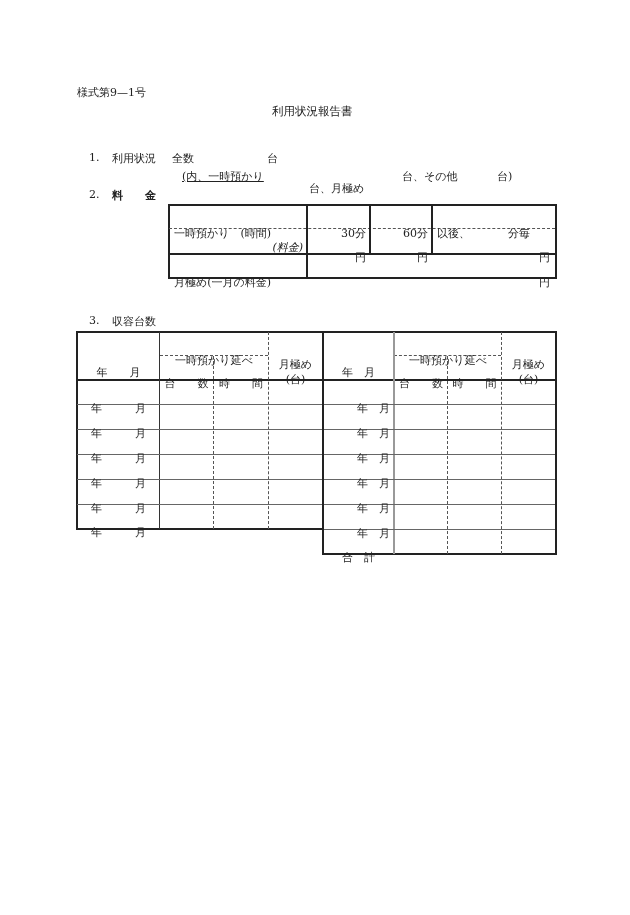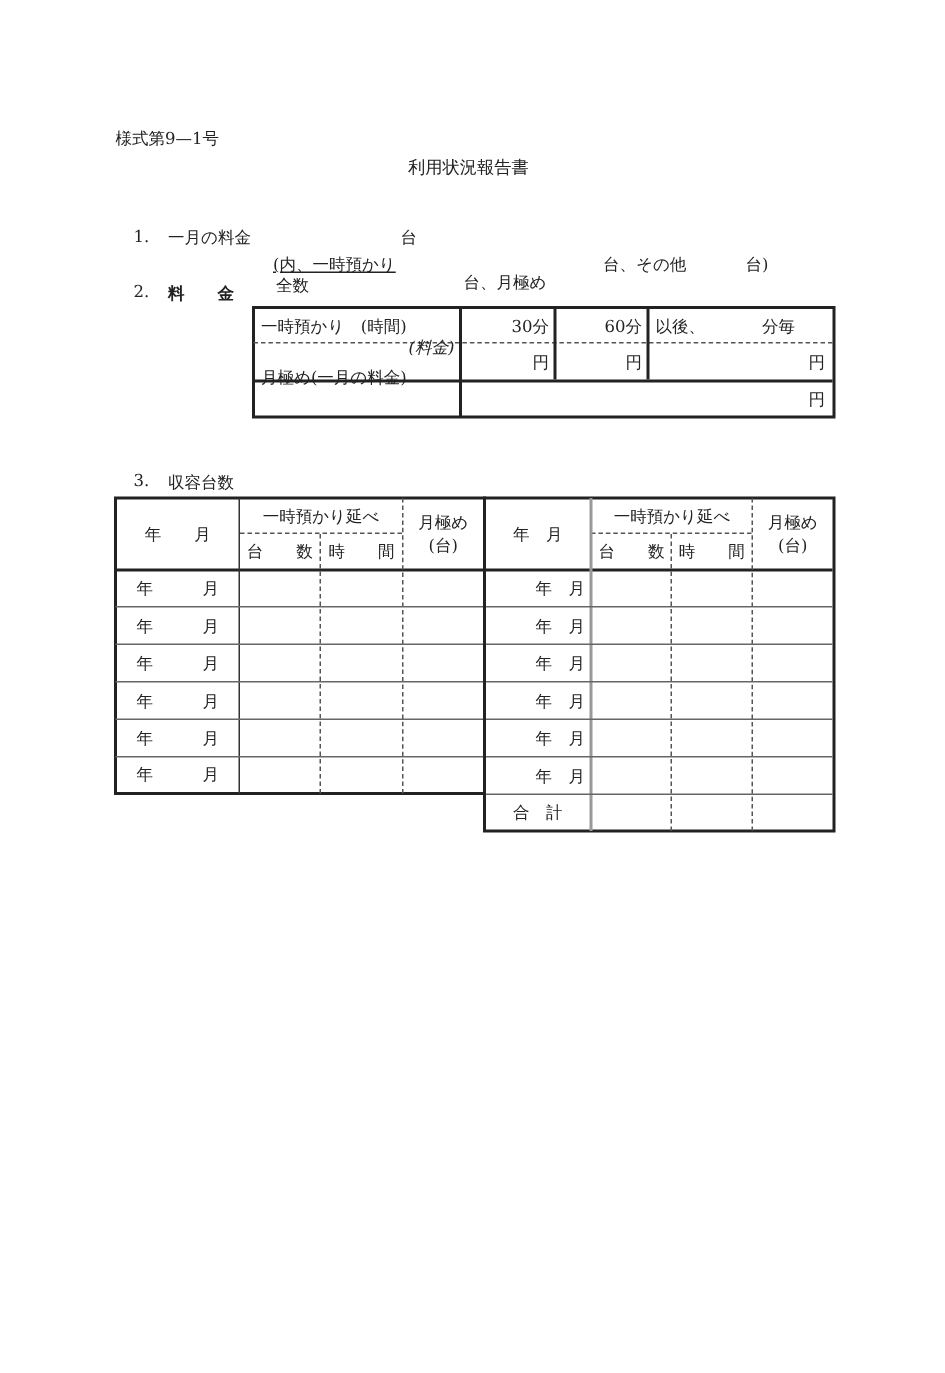--- a/index.html
+++ b/index.html
@@ -2,31 +2,31 @@
 <html><head>
 <meta charset="utf-8">
 <style>
   html,body{margin:0;padding:0;background:#fff;}
   body{width:630px;height:915px;position:relative;overflow:hidden;
     font-family:"DejaVu Serif","Liberation Serif",serif;color:#222;font-size:11px;}
   .abs{position:absolute;white-space:nowrap;}
   .b{position:absolute;box-sizing:border-box;}
   .hl{position:absolute;height:0;}
   .vl{position:absolute;width:0;}
-  .cell{position:absolute;display:flex;align-items:center;box-sizing:border-box;font-size:11px;}
+  .cell{position:absolute;display:flex;align-items:center;box-sizing:border-box;font-size:11px;margin-top:16px;}
 </style>
 </head>
 <body>
 
 <div class="abs" style="left:77px;top:85px;">様式第9—1号</div>
 <div class="abs" style="left:272px;top:104px;font-size:11.5px;">利用状況報告書</div>
 
 <div class="abs" style="left:89px;top:151px;">1.</div>
-<div class="abs" style="left:112px;top:151px;">一月の料金</div>
-<div class="abs" style="left:184px;top:151px;margin-top:32px;">全数</div>
+<div class="abs" style="left:112px;top:151px;">利用状況</div>
+<div class="abs" style="left:172px;top:151px;">全数</div>
 <div class="abs" style="left:267px;top:151px;">台</div>
 <div class="abs" style="left:182px;top:169px;text-decoration:underline;">(内、一時預かり</div>
 <div class="abs" style="left:309px;top:169px;margin-top:12px;">台、月極め</div>
 <div class="abs" style="left:402px;top:169px;">台、その他</div>
 <div class="abs" style="left:497px;top:169px;">台)</div>
 
 <div class="abs" style="left:89px;top:188px;">2.</div>
 <div class="abs" style="left:112px;top:188px;font-weight:bold;">料　　金</div>
 
 <div>
@@ -41,21 +41,21 @@
   <div class="cell" style="left:308px;top:206px;width:58px;height:22px;justify-content:flex-end;">30分</div>
   <div class="cell" style="left:371px;top:206px;width:57px;height:22px;justify-content:flex-end;">60分</div>
   <div class="cell" style="left:437px;top:206px;height:22px;">以後、</div>
   <div class="cell" style="left:508px;top:206px;height:22px;">分毎</div>
 
   <div class="cell" style="left:170px;top:219px;width:133px;height:24px;justify-content:flex-end;font-style:italic;">(料金)</div>
   <div class="cell" style="left:308px;top:229px;width:58px;height:24px;justify-content:flex-end;">円</div>
   <div class="cell" style="left:371px;top:229px;width:57px;height:24px;justify-content:flex-end;">円</div>
   <div class="cell" style="left:433px;top:229px;width:117px;height:24px;justify-content:flex-end;">円</div>
 
-  <div class="cell" style="left:174px;top:240px;height:22px;">月極め(一月の料金)</div>
+  <div class="cell" style="left:174px;top:255px;height:22px;">月極め(一月の料金)</div>
   <div class="cell" style="left:308px;top:255px;width:242px;height:22px;justify-content:flex-end;">円</div>
 </div>
 
 <div class="abs" style="left:89px;top:314px;">3.</div>
 <div class="abs" style="left:112px;top:314px;">収容台数</div>
 
 <div>
 
   <div class="b" style="left:76px;top:331px;width:248px;height:199px;border:2px solid #222;"></div>
 

